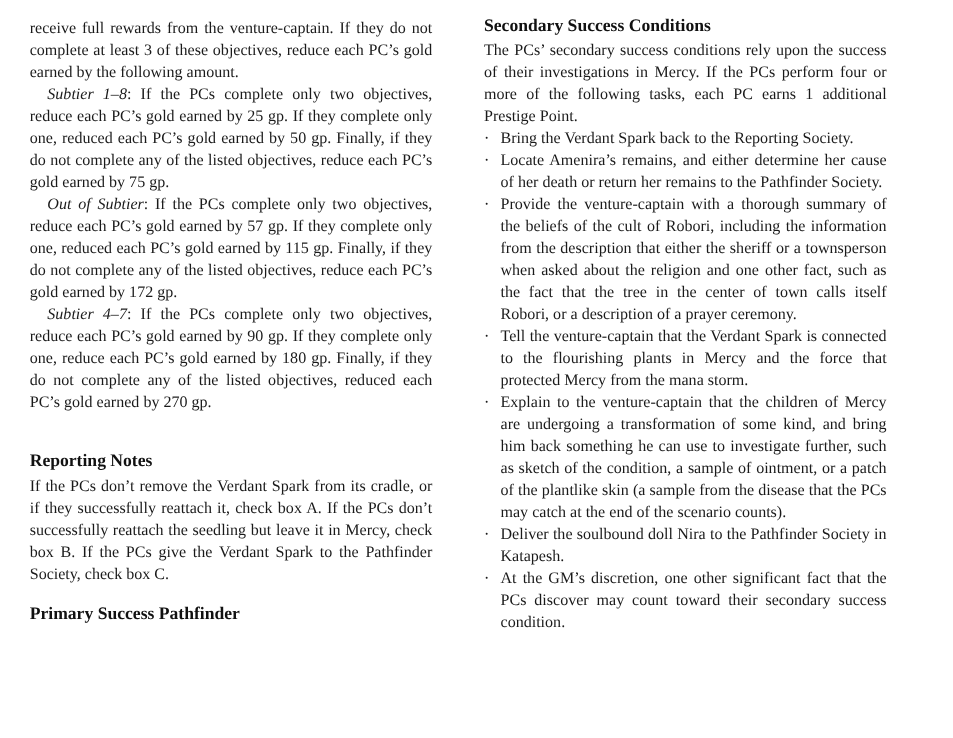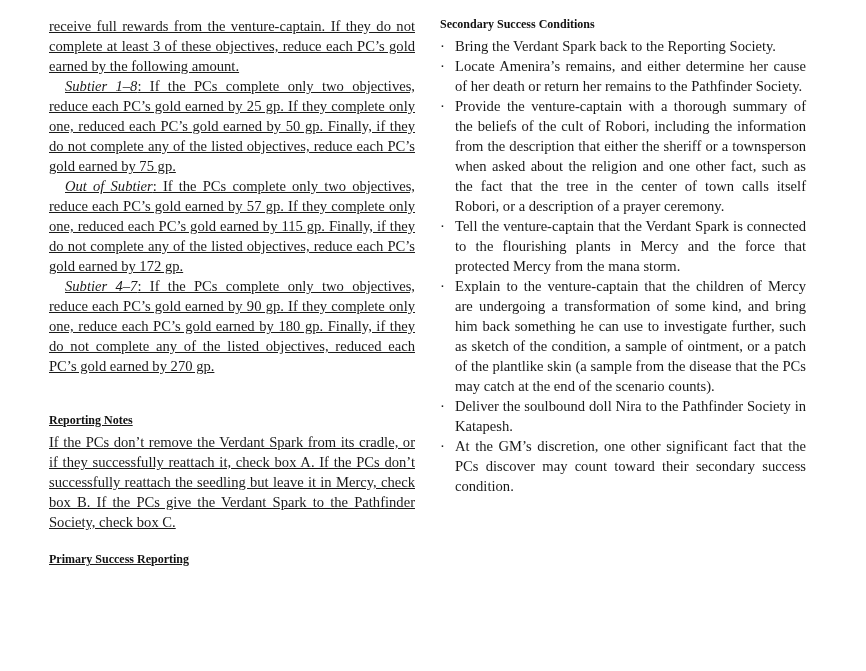--- a/index.html
+++ b/index.html
@@ -16,36 +16,36 @@
       font-family: "Liberation Serif", "DejaVu Serif", serif;
     }
     .col {
       position: absolute;
       top: 16px;
       width: 366px;
       font-size: 14.6px;
       line-height: 20px;
       text-align: justify;
     }
-    .col-left { left: 49px; text-decoration: underline; }
+    .col-left { left: 27px; }
     .col-right { left: 440px; }
     p {
       margin: 0;
     }
     p.indent {
       text-indent: 16px;
     }
     em {
       font-style: italic;
     }
     h2 {
       margin: 0;
       font-family: "Liberation Serif", "DejaVu Serif", serif;
       font-weight: bold;
-      font-size: 12px;
+      font-size: 16px;
       line-height: 24px;
       color: #111111;
     }
     .section-left-reporting {
       margin-top: 32px;
     }
     .section-left-primary {
       margin-top: 15px;
     }
     .col-right h2 {
@@ -76,25 +76,26 @@
 
   <p class="indent"><em>Subtier 1–8</em><span>: If the PCs complete only two objectives, reduce each PC’s gold earned by 25 gp. If they complete only one, reduced each PC’s gold earned by 50 gp. Finally, if they do not complete any of the listed objectives, reduce each PC’s gold earned by 75 gp.</span></p>
 
   <p class="indent"><em>Out of Subtier</em><span>: If the PCs complete only two objectives, reduce each PC’s gold earned by 57 gp. If they complete only one, reduced each PC’s gold earned by 115 gp. Finally, if they do not complete any of the listed objectives, reduce each PC’s gold earned by 172 gp.</span></p>
 
   <p class="indent"><em>Subtier 4–7</em><span>: If the PCs complete only two objectives, reduce each PC’s gold earned by 90 gp. If they complete only one, reduce each PC’s gold earned by 180 gp. Finally, if they do not complete any of the listed objectives, reduced each PC’s gold earned by 270 gp.</span></p>
 
   <h2 class="section-left-reporting">Reporting Notes</h2>
   <p>If the PCs don’t remove the Verdant Spark from its cradle, or if they successfully reattach it, check box A. If the PCs don’t successfully reattach the seedling but leave it in Mercy, check box B. If the PCs give the Verdant Spark to the Pathfinder Society, check box C.</p>
 
-  <h2 class="section-left-primary">Primary Success Reporting</h2>
+  <h2 class="section-left-primary">Primary Success Pathfinder</h2>
 </div>
 
 <div class="col col-right">
   <h2>Secondary Success Conditions</h2>
+  <p>The PCs’ secondary success conditions rely upon the success of their investigations in Mercy. If the PCs perform four or more of the following tasks, each PC earns 1 additional Prestige Point.</p>
 
   <ul class="tasks">
     <li>
       <span class="bullet">·</span>
       <span>Bring the Verdant Spark back to the Reporting Society.</span>
     </li>
     <li>
       <span class="bullet">·</span>
       <span>Locate Amenira’s remains, and either determine her cause of her death or return her remains to the Pathfinder Society.</span>
     </li>

